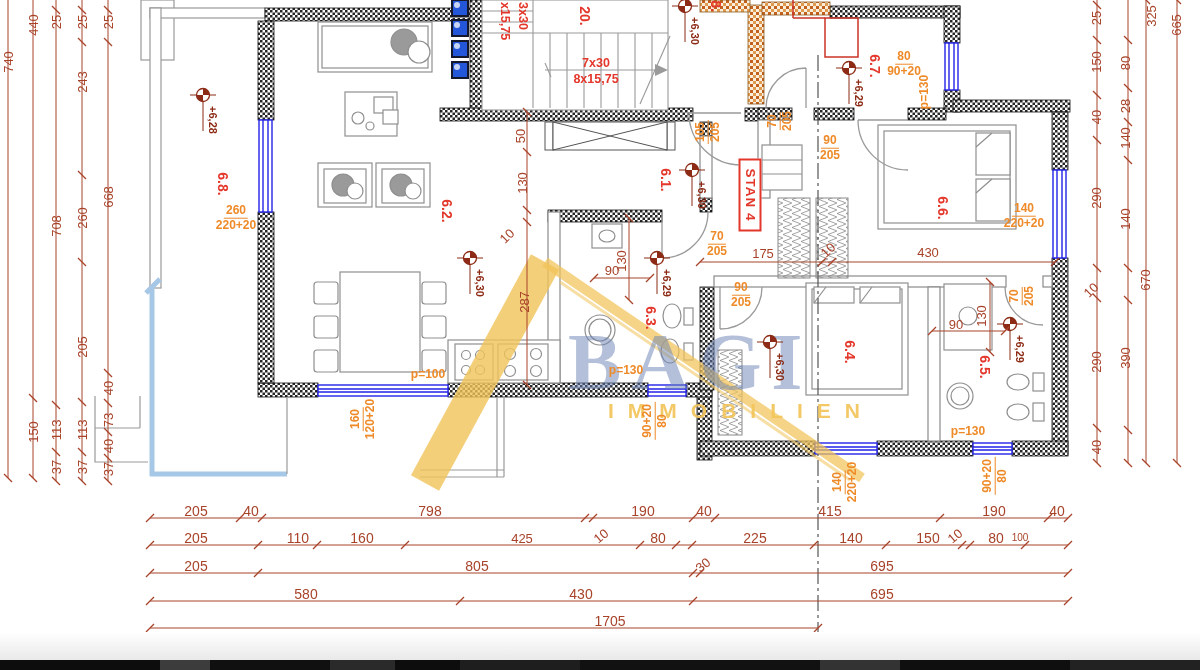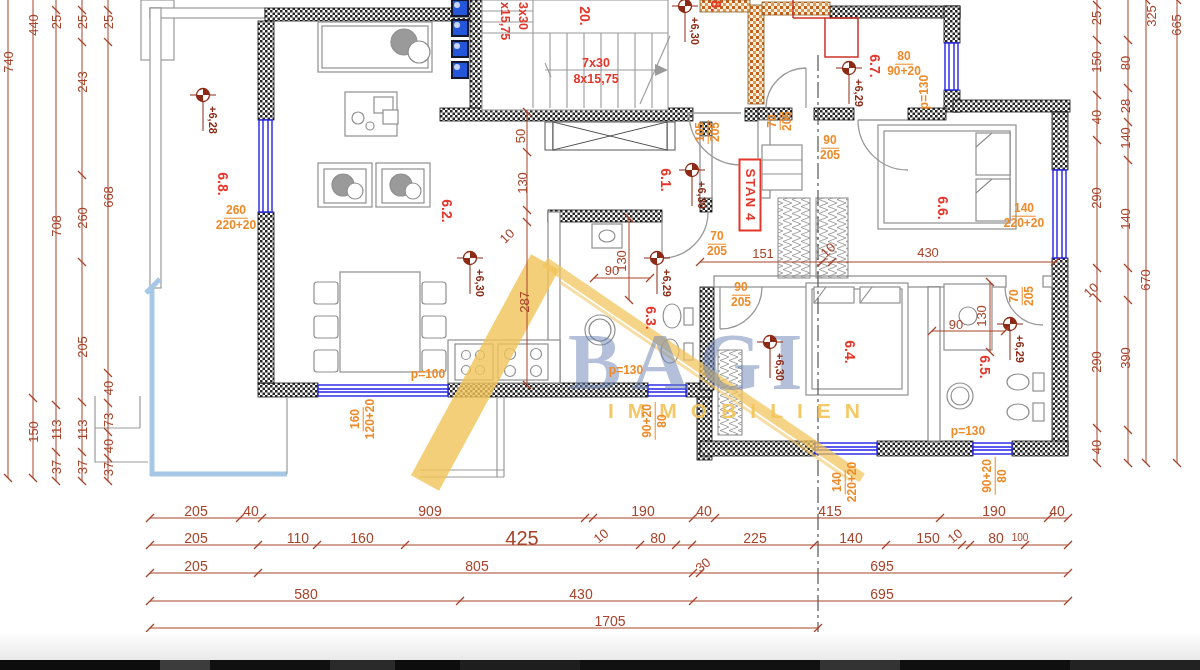--- a/index.html
+++ b/index.html
@@ -497,21 +497,21 @@
       <div class="lbl c-d" style="left: 108px; top: 388px; transform: translate(-50%, -50%) rotate(-90deg);">40</div>
       <div class="lbl c-d" style="left: 108px; top: 420px; transform: translate(-50%, -50%) rotate(-90deg);">73</div>
       <div class="lbl c-d" style="left: 108px; top: 446px; transform: translate(-50%, -50%) rotate(-90deg);">40</div>
       <div class="lbl c-d" style="left: 108px; top: 469px; transform: translate(-50%, -50%) rotate(-90deg);">37</div>
       <div class="lbl c-d" style="left: 520px; top: 136px; transform: translate(-50%, -50%) rotate(-90deg);">50</div>
       <div class="lbl c-d" style="left: 522px; top: 183px; transform: translate(-50%, -50%) rotate(-90deg);">130</div>
       <div class="lbl c-d" style="left: 507px; top: 236px; transform: translate(-50%, -50%) rotate(-45deg);">10</div>
       <div class="lbl c-d" style="left: 524px; top: 302px; transform: translate(-50%, -50%) rotate(-90deg);">287</div>
       <div class="lbl c-d" style="left: 621px; top: 261px; transform: translate(-50%, -50%) rotate(-90deg);">130</div>
       <div class="lbl c-d" style="left: 612px; top: 270px; transform: translate(-50%, -50%);">90</div>
-      <div class="lbl c-d" style="left: 763px; top: 253px; transform: translate(-50%, -50%);">151</div>
+      <div class="lbl c-d" style="left: 763px; top: 253px; transform: translate(-50%, -50%);">175</div>
       <div class="lbl c-d" style="left: 828px; top: 250px; transform: translate(-50%, -50%) rotate(-45deg);">10</div>
       <div class="lbl c-d" style="left: 928px; top: 252px; transform: translate(-50%, -50%);">430</div>
       <div class="lbl c-d" style="left: 956px; top: 324px; transform: translate(-50%, -50%);">90</div>
       <div class="lbl c-d" style="left: 981px; top: 316px; transform: translate(-50%, -50%) rotate(-90deg);">130</div>
       <div class="lbl c-d" style="left: 1096px; top: 18px; transform: translate(-50%, -50%) rotate(-90deg);">25</div>
       <div class="lbl c-d" style="left: 1096px; top: 62px; transform: translate(-50%, -50%) rotate(-90deg);">150</div>
       <div class="lbl c-d" style="left: 1096px; top: 117px; transform: translate(-50%, -50%) rotate(-90deg);">40</div>
       <div class="lbl c-d" style="left: 1096px; top: 198px; transform: translate(-50%, -50%) rotate(-90deg);">290</div>
       <div class="lbl c-d" style="left: 1091px; top: 290px; transform: translate(-50%, -50%) rotate(-45deg);">10</div>
       <div class="lbl c-d" style="left: 1096px; top: 362px; transform: translate(-50%, -50%) rotate(-90deg);">290</div>
@@ -519,31 +519,31 @@
       <div class="lbl c-d" style="left: 1125px; top: 63px; transform: translate(-50%, -50%) rotate(-90deg);">80</div>
       <div class="lbl c-d" style="left: 1125px; top: 106px; transform: translate(-50%, -50%) rotate(-90deg);">28</div>
       <div class="lbl c-d" style="left: 1125px; top: 138px; transform: translate(-50%, -50%) rotate(-90deg);">140</div>
       <div class="lbl c-d" style="left: 1125px; top: 219px; transform: translate(-50%, -50%) rotate(-90deg);">140</div>
       <div class="lbl c-d" style="left: 1125px; top: 358px; transform: translate(-50%, -50%) rotate(-90deg);">390</div>
       <div class="lbl c-d" style="left: 1151px; top: 16px; transform: translate(-50%, -50%) rotate(-90deg);">325</div>
       <div class="lbl c-d" style="left: 1145px; top: 280px; transform: translate(-50%, -50%) rotate(-90deg);">670</div>
       <div class="lbl c-d" style="left: 1176px; top: 25px; transform: translate(-50%, -50%) rotate(-90deg);">665</div>
       <div class="lbl c-d" style="left: 196px; top: 511px; font-size: 14px; transform: translate(-50%, -50%);">205</div>
       <div class="lbl c-d" style="left: 251px; top: 511px; font-size: 14px; transform: translate(-50%, -50%);">40</div>
-      <div class="lbl c-d" style="left: 430px; top: 511px; font-size: 14px; transform: translate(-50%, -50%);">909</div>
+      <div class="lbl c-d" style="left: 430px; top: 511px; font-size: 14px; transform: translate(-50%, -50%);">798</div>
       <div class="lbl c-d" style="left: 643px; top: 511px; font-size: 14px; transform: translate(-50%, -50%);">190</div>
       <div class="lbl c-d" style="left: 704px; top: 511px; font-size: 14px; transform: translate(-50%, -50%);">40</div>
       <div class="lbl c-d" style="left: 830px; top: 511px; font-size: 14px; transform: translate(-50%, -50%);">415</div>
       <div class="lbl c-d" style="left: 994px; top: 511px; font-size: 14px; transform: translate(-50%, -50%);">190</div>
       <div class="lbl c-d" style="left: 1057px; top: 511px; font-size: 14px; transform: translate(-50%, -50%);">40</div>
       <div class="lbl c-d" style="left: 601px; top: 536px; transform: translate(-50%, -50%) rotate(-40deg);">10</div>
       <div class="lbl c-d" style="left: 196px; top: 538px; font-size: 14px; transform: translate(-50%, -50%);">205</div>
       <div class="lbl c-d" style="left: 298px; top: 538px; font-size: 14px; transform: translate(-50%, -50%);">110</div>
       <div class="lbl c-d" style="left: 362px; top: 538px; font-size: 14px; transform: translate(-50%, -50%);">160</div>
-      <div class="lbl c-d" style="left: 522px; top: 538px; font-size: 20px; transform: translate(-50%, -50%);">425</div>
+      <div class="lbl c-d" style="left: 522px; top: 538px; font-size: 13px; transform: translate(-50%, -50%);">425</div>
       <div class="lbl c-d" style="left: 658px; top: 538px; font-size: 14px; transform: translate(-50%, -50%);">80</div>
       <div class="lbl c-d" style="left: 755px; top: 538px; font-size: 14px; transform: translate(-50%, -50%);">225</div>
       <div class="lbl c-d" style="left: 851px; top: 538px; font-size: 14px; transform: translate(-50%, -50%);">140</div>
       <div class="lbl c-d" style="left: 928px; top: 538px; font-size: 14px; transform: translate(-50%, -50%);">150</div>
       <div class="lbl c-d" style="left: 996px; top: 538px; font-size: 14px; transform: translate(-50%, -50%);">80</div>
       <div class="lbl c-d" style="left: 1020px; top: 538px; font-size: 10px; transform: translate(-50%, -50%);">100</div>
       <div class="lbl c-d" style="left: 703px; top: 565px; transform: translate(-50%, -50%) rotate(-40deg);">30</div>
       <div class="lbl c-d" style="left: 955px; top: 536px; transform: translate(-50%, -50%) rotate(-40deg);">10</div>
       <div class="lbl c-d" style="left: 196px; top: 566px; font-size: 14px; transform: translate(-50%, -50%);">205</div>
       <div class="lbl c-d" style="left: 477px; top: 566px; font-size: 14px; transform: translate(-50%, -50%);">805</div>

